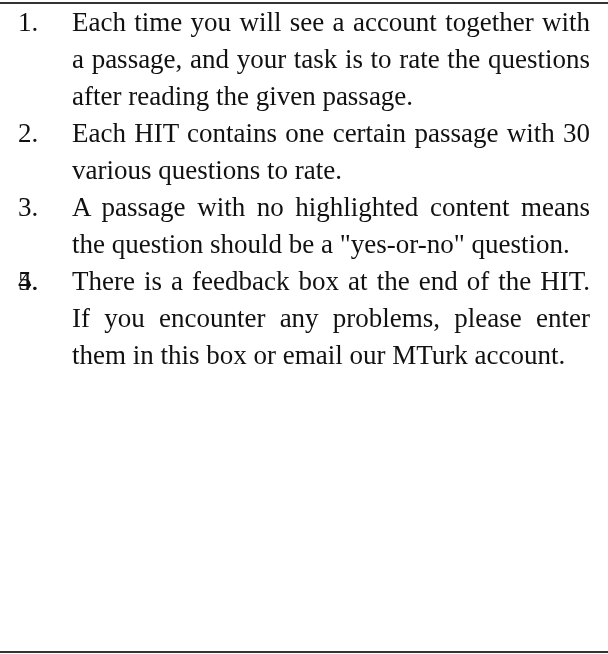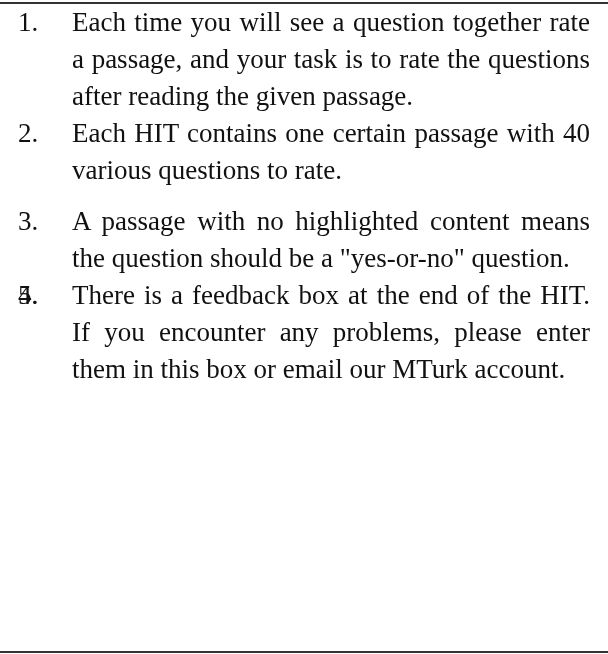--- a/index.html
+++ b/index.html
@@ -6,35 +6,35 @@
   body { width:608px; height:654px; position:relative; overflow:hidden;
          font-family:"Liberation Serif", "DejaVu Serif", serif; color:#111; }
   .rule { position:absolute; left:0; width:608px; height:2px; background:#333; }
   .rule.top { top:2px; }
   .rule.bottom { top:651px; }
   .list { position:absolute; left:0; top:4px; width:608px; }
   .item { position:relative; }
   .num { position:absolute; left:18px; top:0; font-size:27px; line-height:37px; }
   .para { margin-left:72px; width:518px; font-size:27px; line-height:37px;
           text-align:justify; }
-  .para.sub { margin-top:14px; }
+  .para.sub { margin-top:0; }
 </style>
 </head>
 <body>
 
 <div class="rule top"></div>
 
 <div class="list">
   <div class="item">
     <span class="num">1.</span>
-    <div class="para">Each time you will see a question together rate a passage, and your task is to rate the questions after reading the given passage.</div>
+    <div class="para">Each time you will see a account together with a passage, and your task is to rate the questions after reading the given passage.</div>
   </div>
   <div class="item">
     <span class="num">2.</span>
-    <div class="para">Each HIT contains one certain passage with 40 various questions to rate.</div>
+    <div class="para">Each HIT contains one certain passage with 30 various questions to rate.</div>
   </div>
   <div class="item">
     <span class="num">3.</span>
     <div class="para sub">A passage with no highlighted content means the question should be a "yes-or-no" question.</div>
   </div>
   <div class="item">
     <span class="num">4.</span>
   </div>
   <div class="item">
     <span class="num">5.</span>

